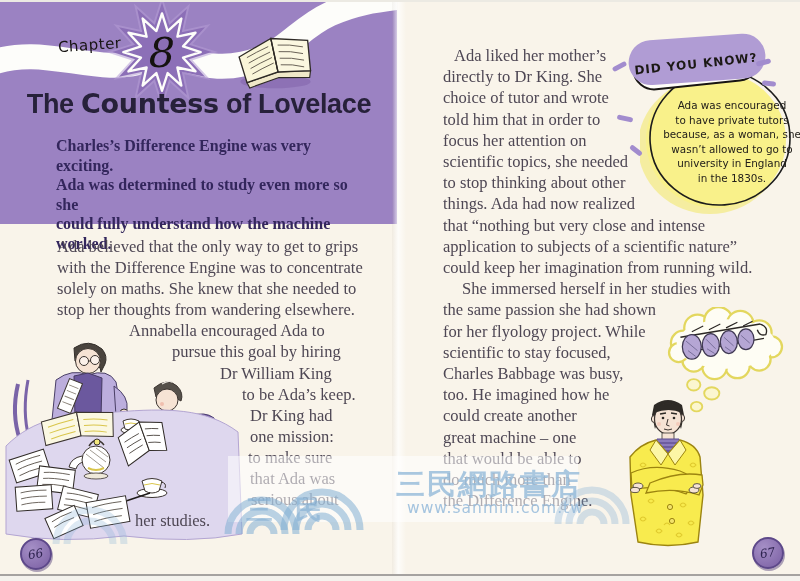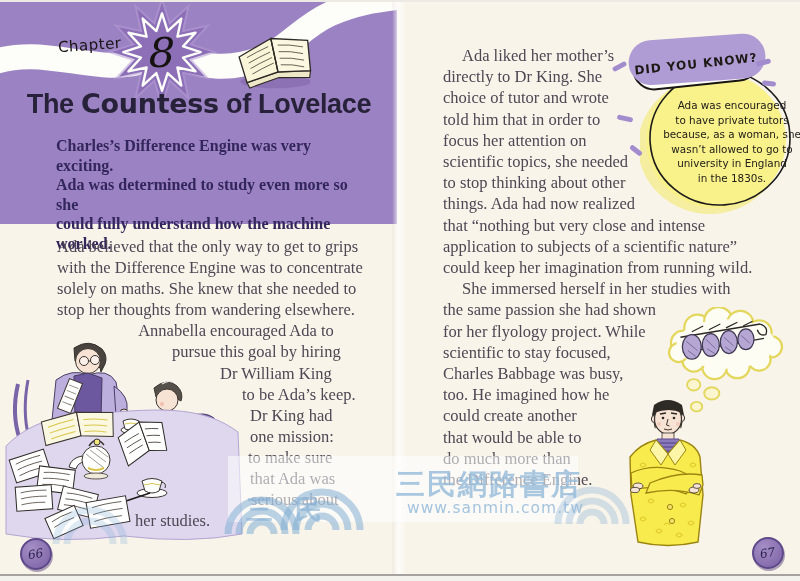--- a/index.html
+++ b/index.html
@@ -23,34 +23,34 @@
   .lp-title{left:18px;top:88px;width:362px;text-align:center;z-index:3;color:#27213a;
             font-family:"Liberation Sans",sans-serif;font-size:27px;font-weight:700;letter-spacing:-0.3px;}
   .lp-title .heavy{font-family:"DejaVu Sans",sans-serif;font-weight:700;}
   .lp-intro{left:56px;top:136px;width:305px;z-index:3;color:#33265c;font-weight:700;
             font-size:16px;line-height:19.5px;}
   .lp-intro span{display:block;}
 
   
   .lp-body{left:57px;top:236px;width:330px;z-index:3;color:#4e4754;font-size:16.5px;line-height:21.1px;}
   .lp-body span{display:block;white-space:nowrap;}
-  .lp-body span:nth-child(5){margin-left:28px;text-align:center;}
+  .lp-body span:nth-child(5){margin-left:72px;}
   .lp-body span:nth-child(6){margin-left:115px;}
   .lp-body span:nth-child(7){margin-left:163px;}
   .lp-body span:nth-child(8){margin-left:185px;}
   .lp-body span:nth-child(9){margin-left:193px;}
   .lp-body span:nth-child(10){margin-left:193px;}
   .lp-body span:nth-child(11){margin-left:191px;}
   .lp-body span:nth-child(12){margin-left:193px;}
   .lp-body span:nth-child(13){margin-left:194px;}
   .lp-body span:nth-child(14){margin-left:78px;}
 
   .rp-body{left:443px;top:45px;width:345px;z-index:3;color:#4e4754;font-size:16.5px;line-height:21.2px;}
   .rp-body span{display:block;white-space:nowrap;}
-  .rp-body span:nth-child(1){margin-left:19px;}
+  .rp-body span:nth-child(1){margin-left:11px;}
   .rp-body span:nth-child(12){margin-left:19px;}
 
   
   .dyk-pill{left:632px;top:42px;width:124px;height:40px;z-index:6;background:#fffdf8;border:2.2px solid #181512;
             border-radius:22px;transform:rotate(-6deg);display:flex;align-items:center;justify-content:center;}
   .dyk-pill::before{content:"";position:absolute;left:-5px;top:-7px;right:-8px;bottom:2px;background:#b09cd4;
             border-radius:26px;z-index:-1;transform:rotate(2deg);}
   .dyk-heading{font-family:"DejaVu Sans",sans-serif;font-size:12px;font-weight:700;color:#1c1915;letter-spacing:1px;}
   .dyk-blob{left:640px;top:64px;width:156px;height:156px;z-index:5;}
   .dyk-text{left:652px;top:98px;width:160px;z-index:6;text-align:center;color:#23201b;
@@ -268,20 +268,21 @@
       <span>that “nothing but very close and intense</span>
       <span>application to subjects of a scientific nature”</span>
       <span>could keep her imagination from running wild.</span>
       <span>She immersed herself in her studies with</span>
       <span>the same passion she had shown</span>
       <span>for her flyology project. While</span>
       <span>scientific to stay focused,</span>
       <span>Charles Babbage was busy,</span>
       <span>too. He imagined how he</span>
       <span>could create another</span>
+      <span>great machine – one</span>
       <span>that would be able to</span>
       <span>do much more than</span>
       <span>the Difference Engine.</span>
     </div>
 
   <svg class="abs dyk-blob" viewBox="0 0 156 156">
     <ellipse cx="70" cy="82" rx="72" ry="68" fill="#f5eda0"></ellipse>
     <ellipse cx="76" cy="76" rx="70" ry="68" fill="#f9f18a"></ellipse>
     <ellipse cx="80" cy="74" rx="70" ry="67" fill="none" stroke="#1c1c1c" stroke-width="1.6" transform="rotate(-4 80 74)"></ellipse>
   </svg>

